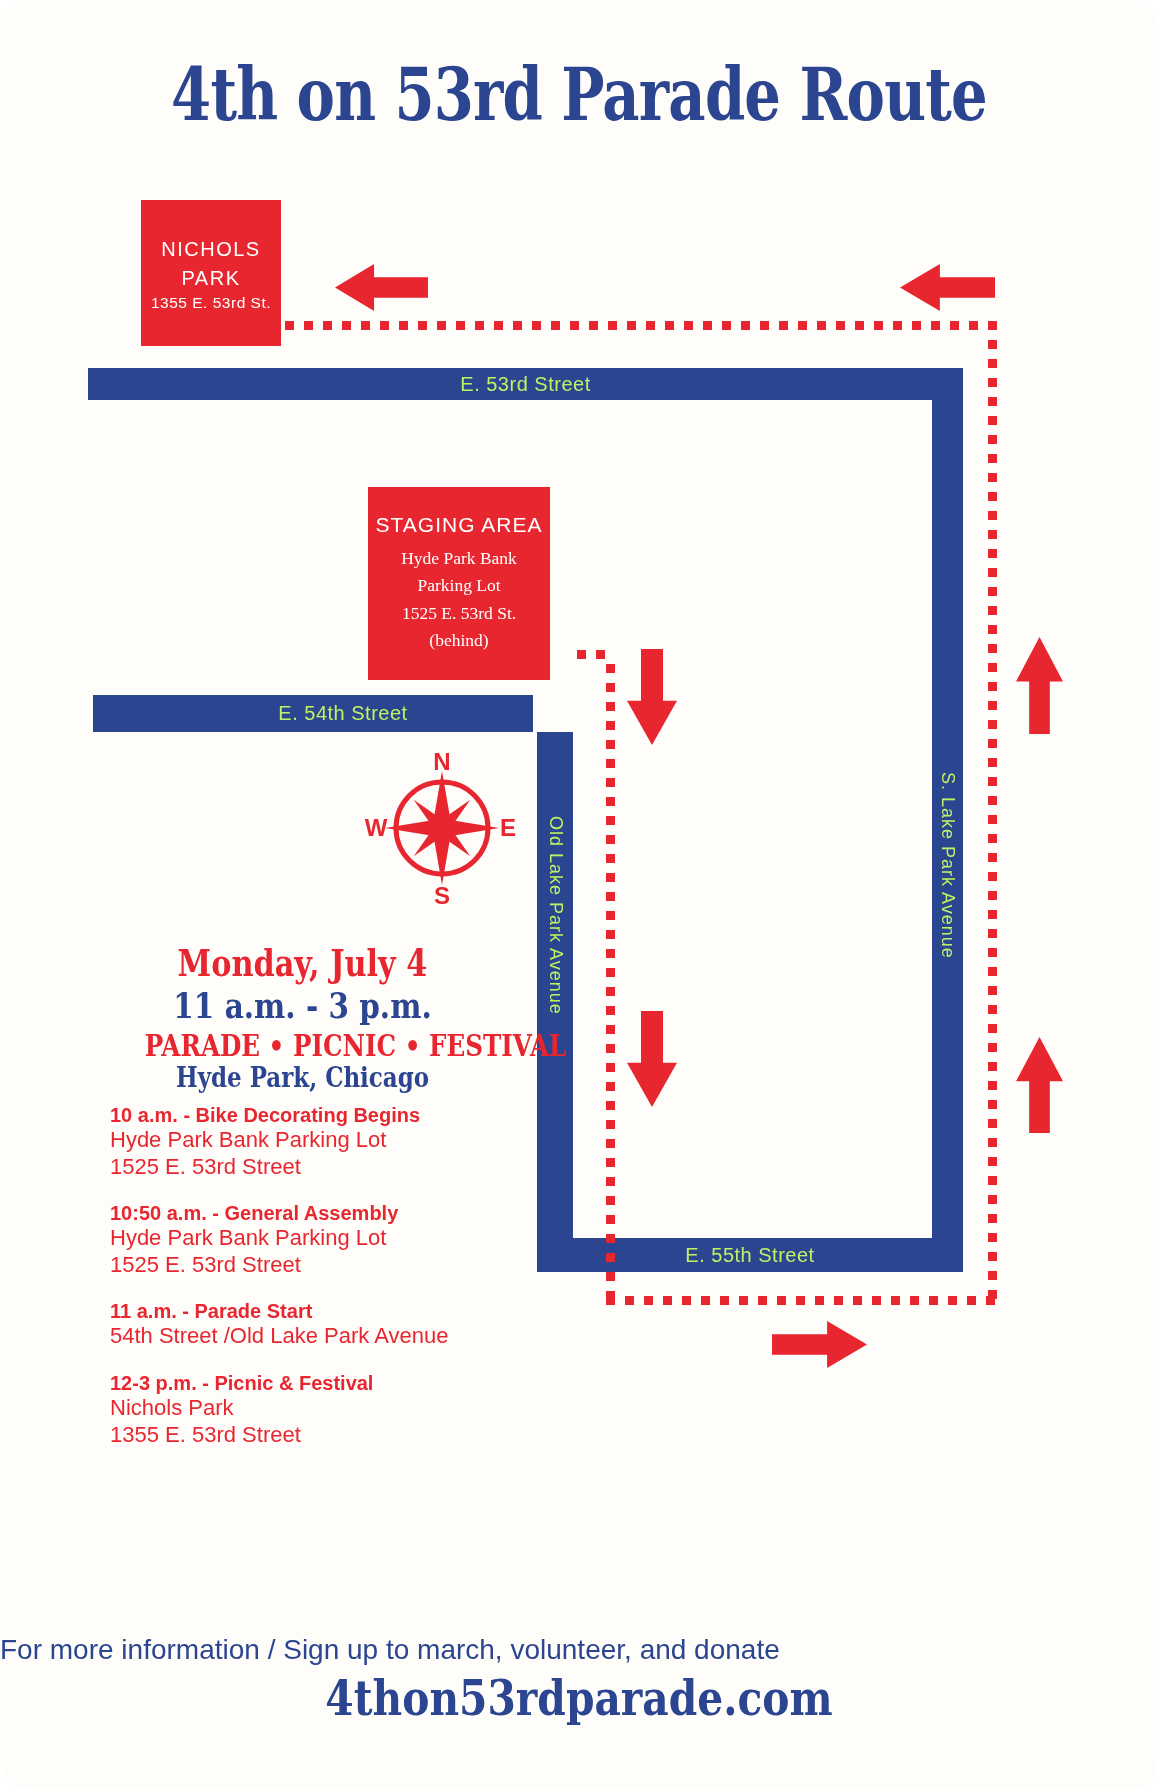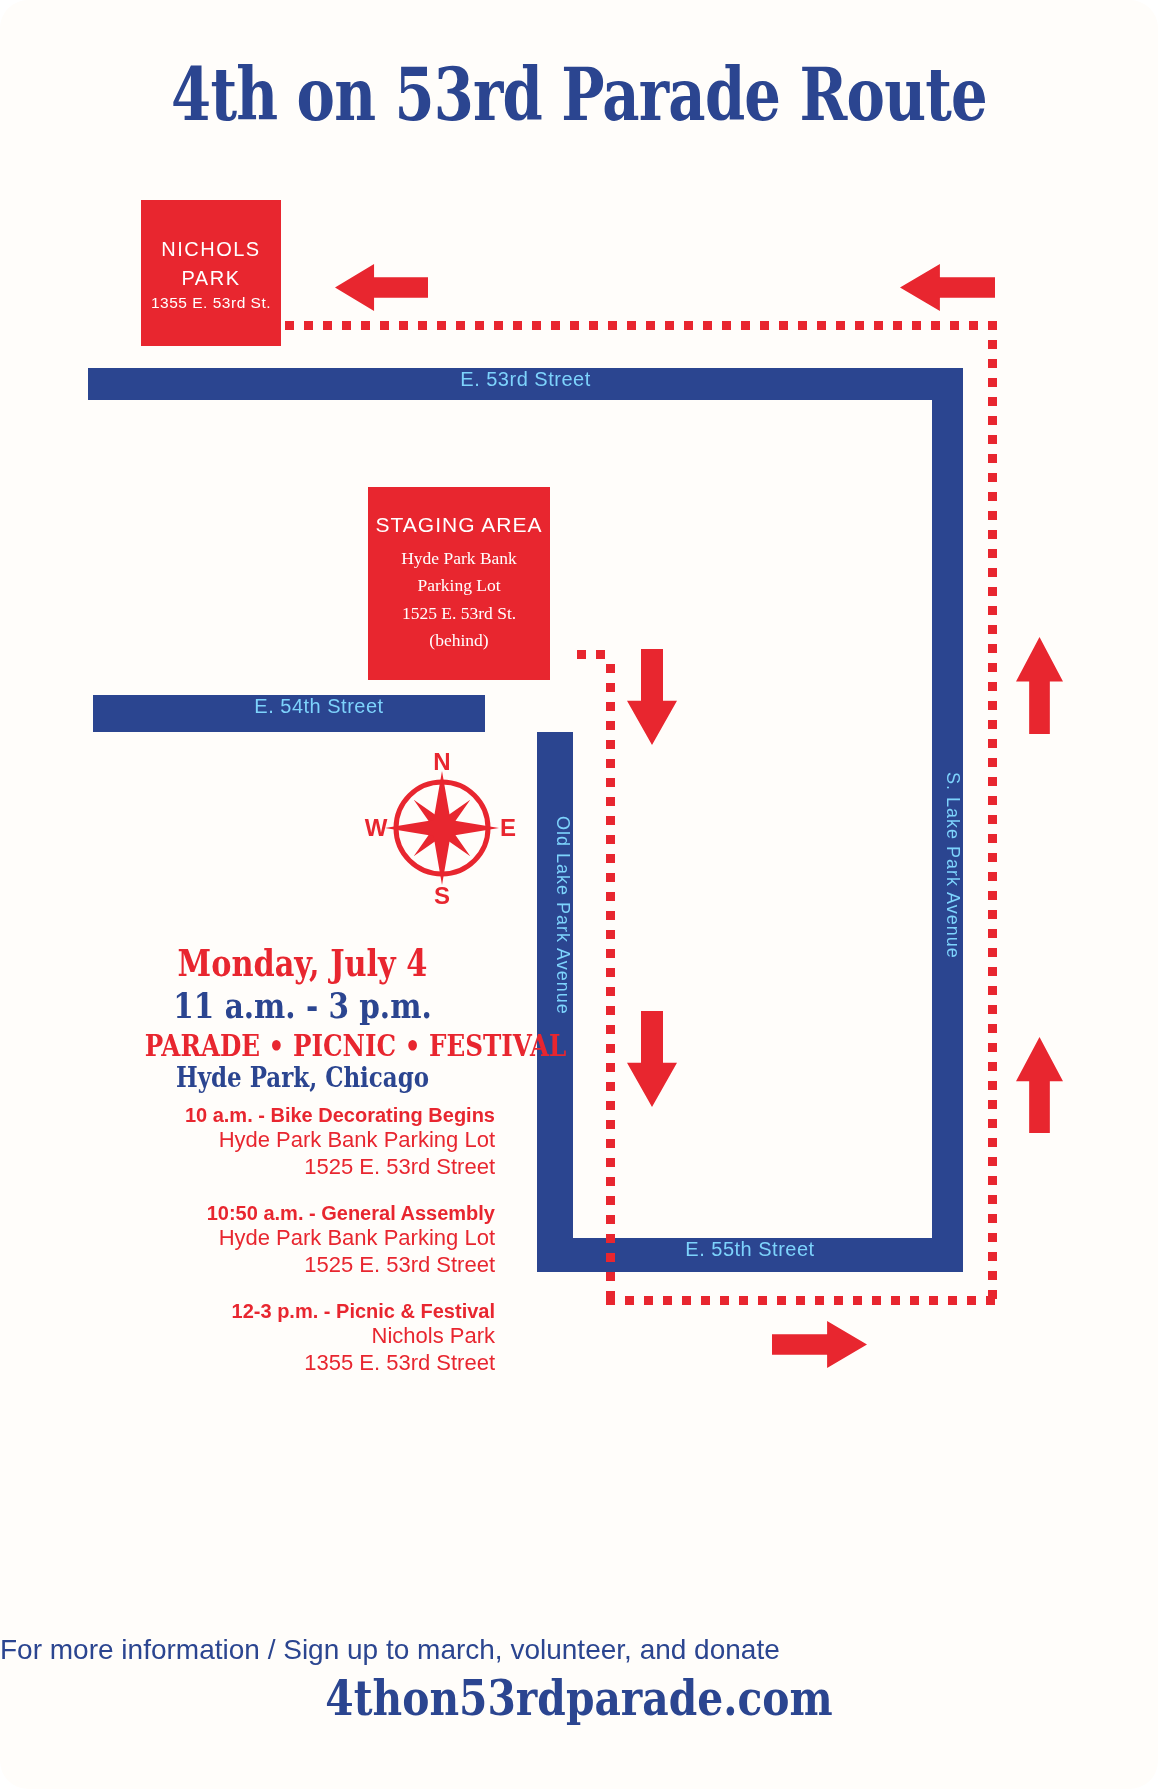--- a/index.html
+++ b/index.html
@@ -28,27 +28,27 @@
     font-size:72px;
     color:var(--blue);
     transform:scaleX(0.80);
     letter-spacing:-1px;
     white-space:nowrap;
   }
   
   .bar{
     position:absolute;
     background:var(--blue);
-    color:#7dd3fc;
-    display:flex; align-items:flex-start; justify-content:center;
+    color:#bef264;
+    display:flex; align-items:center; justify-content:center;
     font-size:20px; letter-spacing:0.5px;
     white-space:nowrap;
   }
   .bar-53{left:88px; top:368px; width:875px; height:32px;}
-  .bar-54{left:93px; top:695px; width:392px; height:37px; padding-left:60px;}
+  .bar-54{left:93px; top:695px; width:440px; height:37px; padding-left:60px;}
   .bar-55{left:537px; top:1238px; width:426px; height:34px;}
   .bar-v{
     writing-mode:vertical-rl;
     text-orientation:mixed;
     font-size:18px; letter-spacing:1px;
   }
   .bar-old{left:537px; top:732px; width:36px; height:540px; padding-bottom:174px;}
   .bar-slake{left:932px; top:368px; width:31px; height:904px; padding-top:90px;}
   
   .locbox{
@@ -107,21 +107,21 @@
     transform:scaleX(0.82);
     white-space:nowrap;
   }
   .event .date{font-size:37px; line-height:1.15; color:var(--red);}
   .event .time{font-size:36px; line-height:1.15; color:var(--blue);}
   .event .tagline{font-size:30px; line-height:1.10; color:var(--red); margin-top:3px;}
   .event .location{font-size:28px; line-height:1.15; color:var(--blue);}
   
   .schedule{
     position:absolute; left:110px; top:1104px; width:385px;
-    text-align:right; color:var(--red);
+    text-align:left; color:var(--red);
   }
   .sched-item{margin-bottom:22px;}
   .sched-title{font-size:20px; font-weight:bold; line-height:1.15;}
   .sched-line{font-size:22px; line-height:1.21;}
   
   .footer-info{
     position:absolute; left:0; top:1634px; width:100%;
     font-size:28px; color:var(--blue);
   }
   .footer-site{
@@ -204,20 +204,24 @@
       <div class="sched-title">10 a.m. - Bike Decorating Begins</div>
       <div class="sched-line">Hyde Park Bank Parking Lot</div>
       <div class="sched-line">1525 E. 53rd Street</div>
     </div>
     <div class="sched-item">
       <div class="sched-title">10:50 a.m. - General Assembly</div>
       <div class="sched-line">Hyde Park Bank Parking Lot</div>
       <div class="sched-line">1525 E. 53rd Street</div>
     </div>
     <div class="sched-item">
+      <div class="sched-title">11 a.m. - Parade Start</div>
+      <div class="sched-line">54th Street /Old Lake Park Avenue</div>
+    </div>
+    <div class="sched-item">
       <div class="sched-title">12-3 p.m. - Picnic &amp; Festival</div>
       <div class="sched-line">Nichols Park</div>
       <div class="sched-line">1355 E. 53rd Street</div>
     </div>
   </div>
 
   <div class="footer-info">For more information / Sign up to march, volunteer, and donate</div>
   <div class="footer-site">4thon53rdparade.com</div>
 
 </div>

